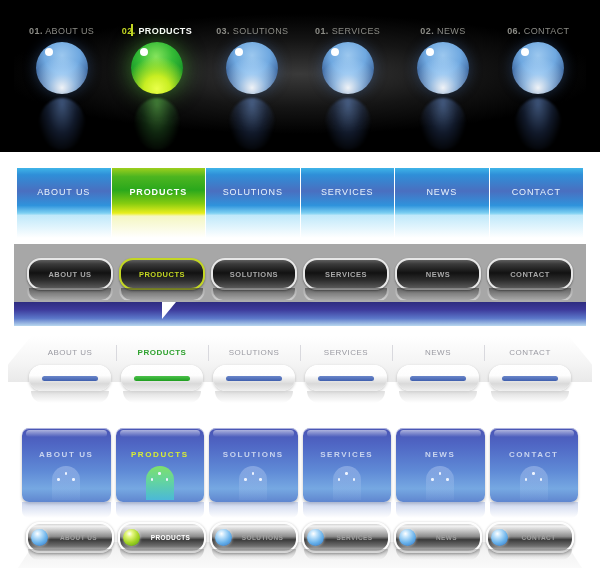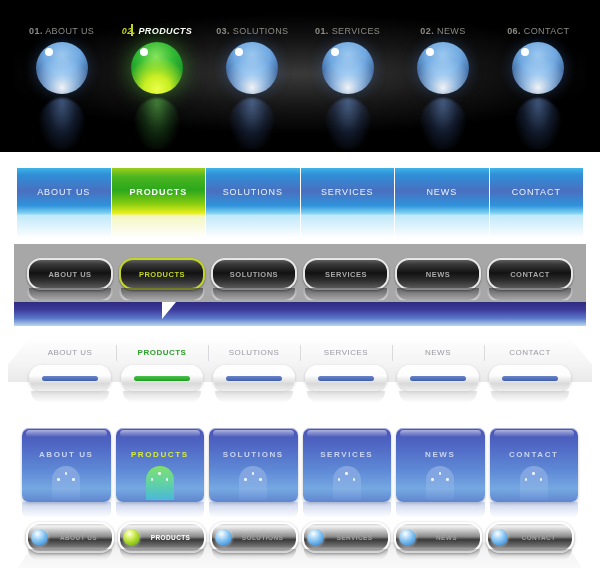--- a/index.html
+++ b/index.html
@@ -11,21 +11,21 @@
   #bar1{top:0;height:152px;background:#000;}
   #bar1 .inner{position:absolute;left:14px;top:2px;width:572px;height:148px;
      background:
        radial-gradient(ellipse 300px 60px at 50% 72px, #3a3a3a 0%, #151515 55%, #000 100%),
        linear-gradient(#0b0b0b,#000);
      overflow:hidden;}
   #bar1 .labels{position:absolute;top:24px;left:0;width:572px;height:14px;display:flex;}
   #bar1 .lab{flex:1;text-align:center;font-size:9px;letter-spacing:.4px;color:#8c8c86;
       position:relative;white-space:nowrap;}
   #bar1 .lab .num{font-weight:bold;}
-  #bar1 .lab.active{color:#fff;font-weight:bold;font-style:italic;}
+  #bar1 .lab.active{color:#fff;font-weight:bold;}
   #bar1 .lab.active .num{color:#c3d623;}
   #bar1 .lab.active .tick{position:absolute;left:22px;top:-2px;width:2px;height:12px;background:#c3d623;}
   #bar1 .orbs{position:absolute;top:40px;left:0;width:572px;height:110px;display:flex;}
   #bar1 .orbcell{flex:1;position:relative;}
   .sphere{position:absolute;left:50%;top:0;width:52px;height:52px;margin-left:-26px;border-radius:50%;
      background:
        radial-gradient(circle at 50% 88%, rgba(255,255,255,.92) 0%, rgba(190,225,255,.65) 26%, rgba(70,120,190,0) 58%),
        radial-gradient(circle at 50% 26%, #9cc8ef 0%, #6fa8e0 38%, #2c4f86 78%, #0d1c33 100%);
      box-shadow:0 0 14px rgba(70,120,200,.35);}
   .sphere.green{

